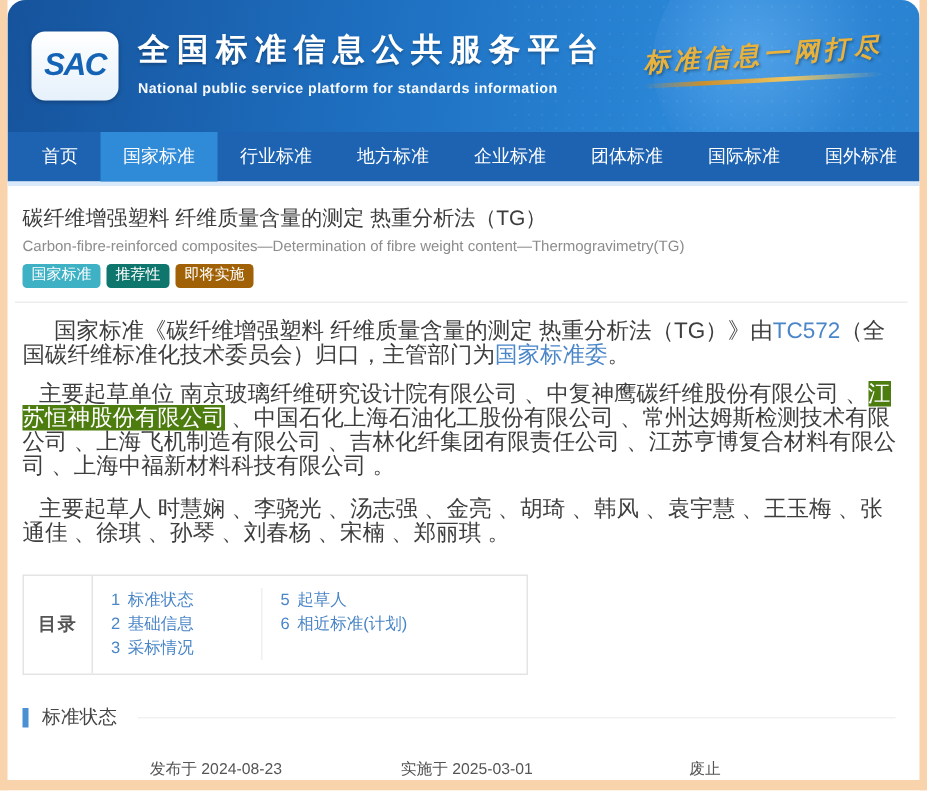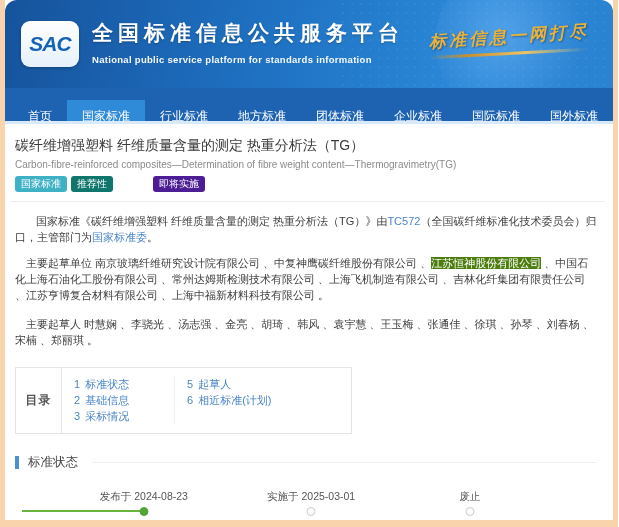--- a/index.html
+++ b/index.html
@@ -42,37 +42,37 @@
     font-size:17px; letter-spacing:3px; text-shadow:1px 1px 2px rgba(0,0,0,0.35);
   }
   .slogan-swoosh {
     position:absolute; right:26px; top:52px; width:158px; height:3px; z-index:2; transform:rotate(-3deg);
     background:linear-gradient(90deg, transparent 0%, #c98f2e 25%, #eec45f 60%, rgba(238,196,95,0) 100%);
     border-radius:2px;
   }
 
   
   .nav { height:33px; background:#1d63b2; display:flex; padding-left:8px; }
-  .nav-item { color:#fff; font-size:12px; line-height:33px; padding:0 15px; cursor:pointer; white-space:nowrap;margin-top:12px; }
+  .nav-item { color:#fff; font-size:12px; line-height:33px; padding:0 15px; cursor:pointer; white-space:nowrap; }
   .nav-item.active { background:#2f8ad8; }
   .nav-strip { height:3px; background:#d8eafa; }
 
   
   .main { padding:0 8px 0 5px; }
   .std-title { margin-top:13px; font-size:14px; color:#3c3c3c; padding-left:5px; }
   .std-title-en { margin-top:4px; font-size:10px; color:#8c8c8c; padding-left:5px; }
   .badges { margin-top:6px; padding-left:5px; display:flex; gap:4px; }
   .badge { color:#fff; font-size:10px; padding:2px 6px; border-radius:3px; line-height:12px; }
   .badge.national { background:#3fb1c5; }
   .badge.recommended { background:#0f766e; }
-  .badge.upcoming { background:#4c1d95;margin-left:36px; }
+  .badge.upcoming { background:#a16207; }
   .divider { border-bottom:1px solid #ededed; margin-top:9px; }
 
   .paras { padding-left:5px; padding-right:6px; }
-  .paras p { font-size:11px; color:#3e3e3e; line-height:16px; }
+  .paras p { font-size:15px; color:#3e3e3e; line-height:16px; }
   .p1 { margin-top:11px; text-indent:21px; }
   .p2 { margin-top:10px; text-indent:11px; }
   .p3 { margin-top:13px; text-indent:11px; }
   .inline-link { color:#4a86c8; text-decoration:none; cursor:pointer; }
   .hl { background:#4d7c0f; color:#fff; }
 
   
   .toc { margin:19px 0 0 5px; width:337px; border:1px solid #e4e4e4; display:flex; background:#fff; }
   .toc-label { width:46px; border-right:1px solid #e4e4e4; display:flex; align-items:center; justify-content:center;
                font-size:12px; color:#555; font-weight:bold; letter-spacing:1px; }
@@ -113,22 +113,22 @@
     </div>
     <div class="slogan">标准信息一网打尽</div>
     <div class="slogan-swoosh"></div>
   </div>
 
   <div class="nav">
     <div class="nav-item">首页</div>
     <div class="nav-item active">国家标准</div>
     <div class="nav-item">行业标准</div>
     <div class="nav-item">地方标准</div>
+    <div class="nav-item">企业标准</div>
     <div class="nav-item">团体标准</div>
-    <div class="nav-item">企业标准</div>
     <div class="nav-item">国际标准</div>
     <div class="nav-item">国外标准</div>
     <div class="nav-item">示范试点</div>
 
   </div>
   <div class="nav-strip"></div>
 
   <div class="main">
 
     <div class="std-title">碳纤维增强塑料 纤维质量含量的测定 热重分析法（TG）</div>

